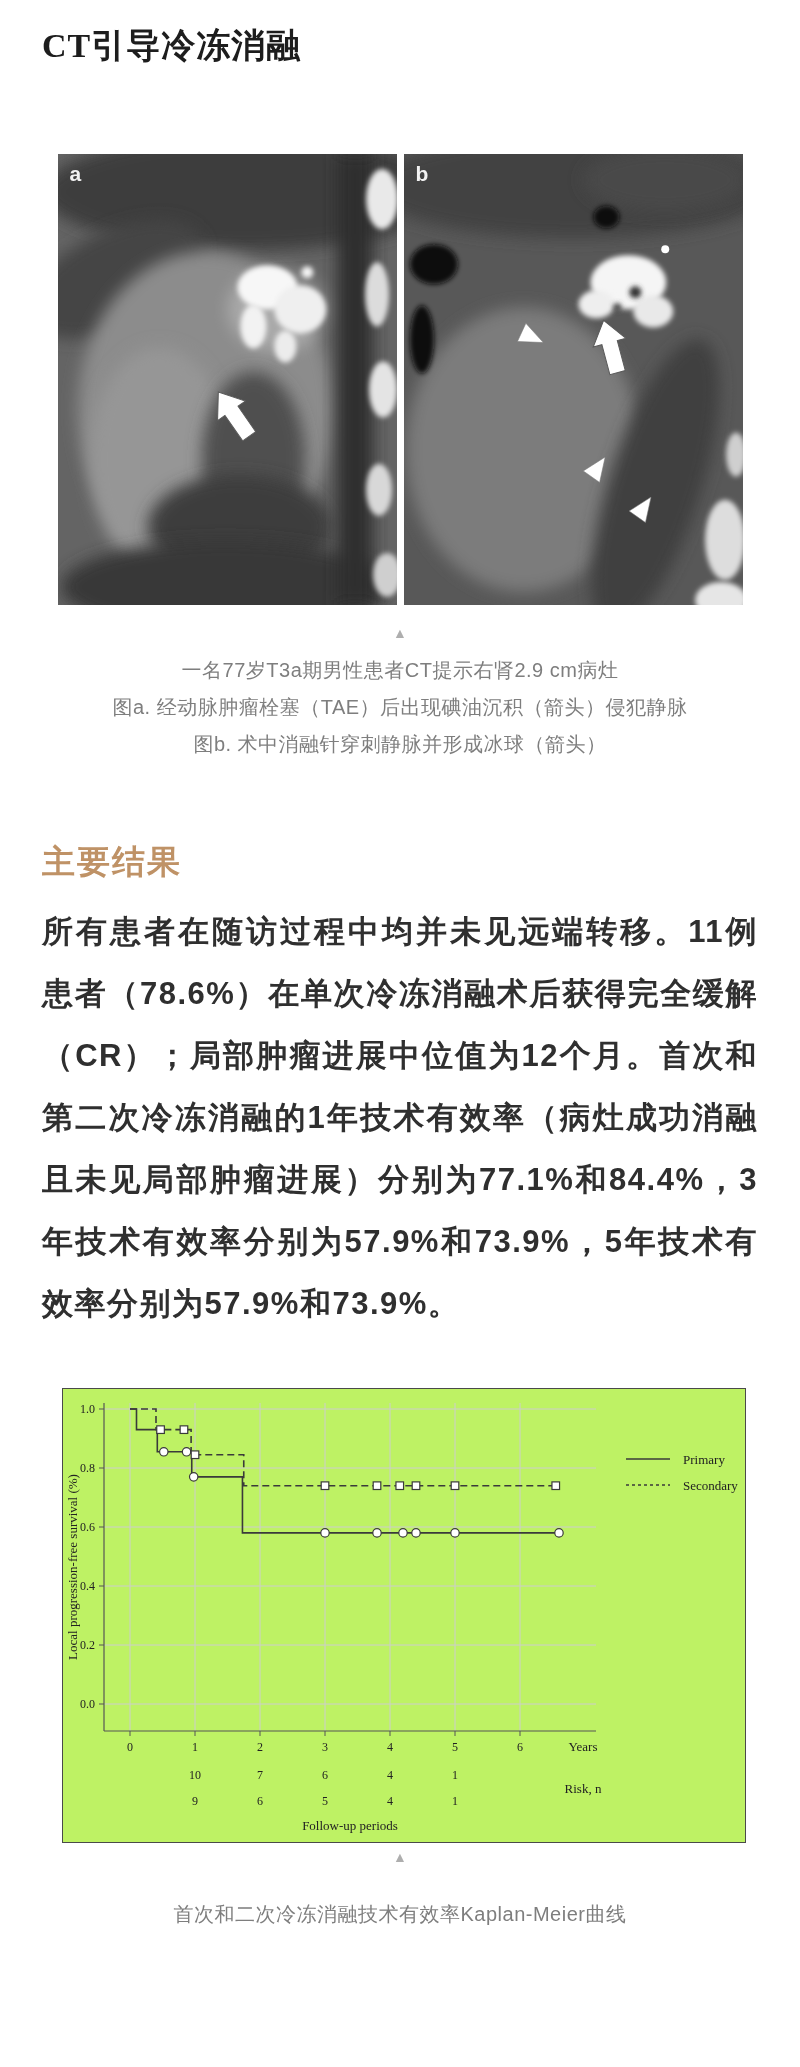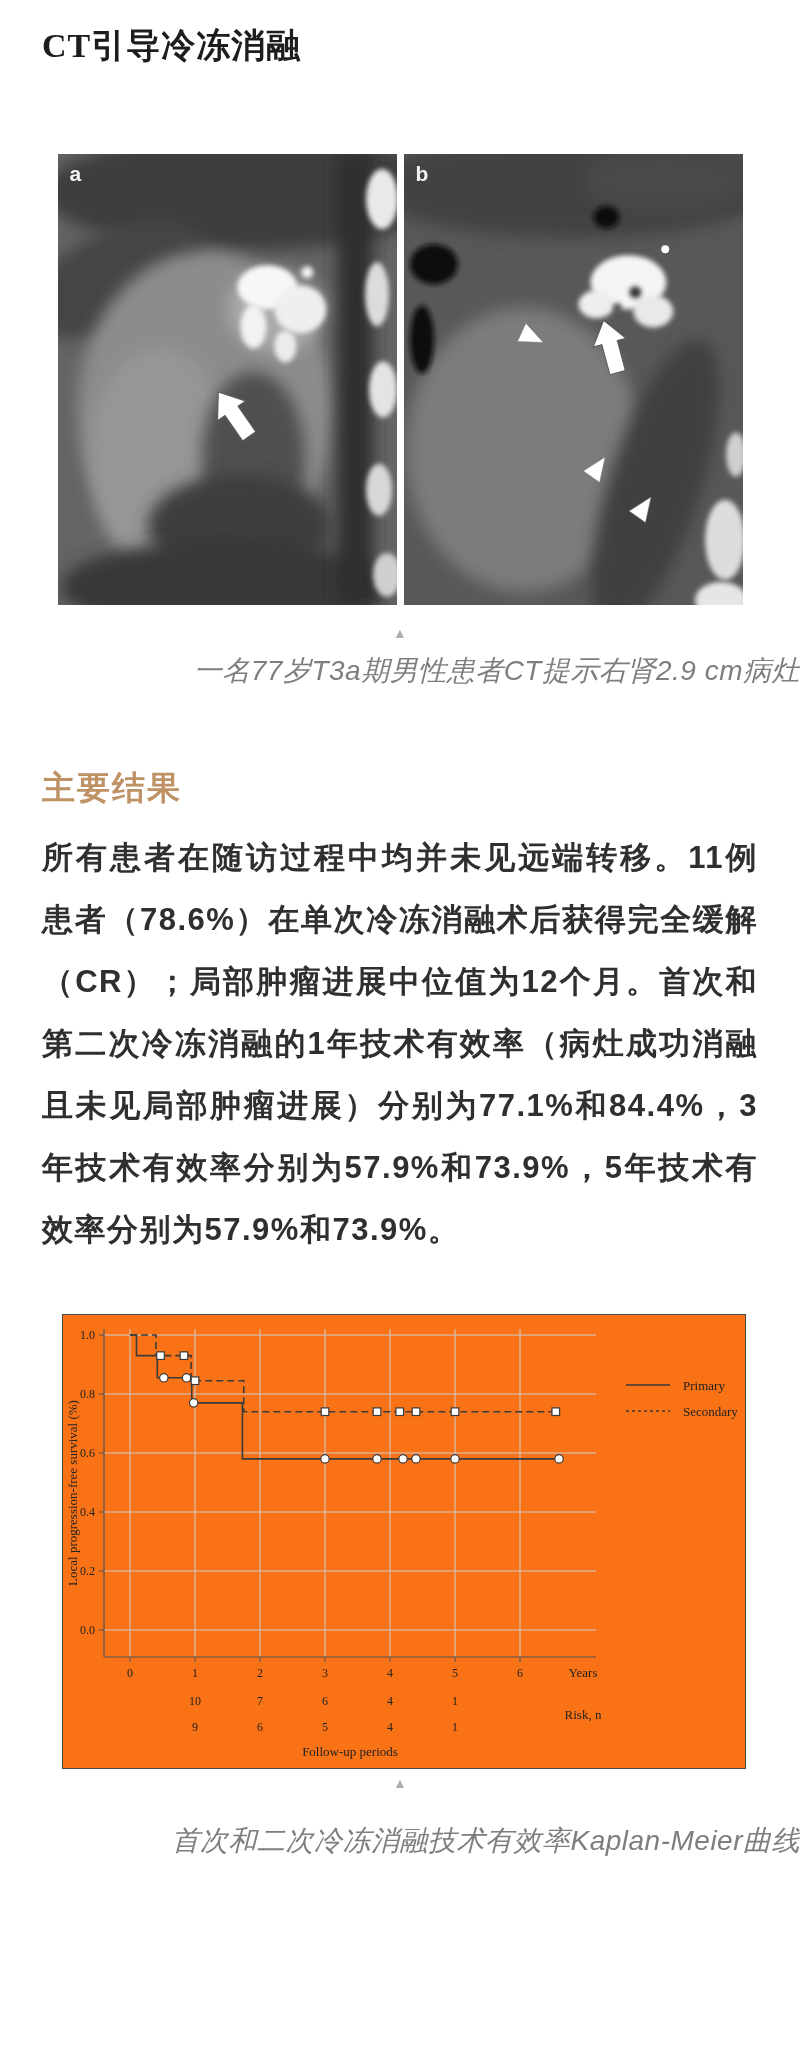--- a/index.html
+++ b/index.html
@@ -38,25 +38,24 @@
     font-family:"Liberation Sans",sans-serif;
   }
   .collapse-arrow{
     margin:22px auto 0;
     width:20px;text-align:center;
     color:#aeaeae;font-size:14px;line-height:13px;
   }
   .collapse-arrow.second{margin-top:8px;}
   .figure-caption{
     margin-top:12px;
-    text-align:right;
+    text-align:center;
     color:var(--caption-gray);
-    font-size:28px;line-height:37px;
+    font-size:20px;line-height:37px;
     letter-spacing:0.5px;
-    font-style:italic;
   }
   .section-heading{
     margin:76px 0 0 42px;
     font-family:"Liberation Serif",serif;
     font-size:33px;line-height:46px;font-weight:700;
     color:var(--gold);letter-spacing:2px;
   }
   .sub-heading{
     margin:34px 0 0 42px;
     font-size:31px;line-height:42px;font-weight:700;
@@ -69,21 +68,21 @@
     color:var(--body-color);
     text-align:justify;
     letter-spacing:1.5px;
     font-weight:700;
   }
   .km-figure{
     position:relative;
     margin:53px 0 0 62px;
     width:684px;height:455px;
     border:1px solid #4a4a4a;
-    background:#f97316;
+    background:#bef264;
   }
   .km-figure svg{display:block;}
   .tick{font:12px "Liberation Serif",serif;fill:#222;}
   .axis-label{font:13px "Liberation Serif",serif;fill:#222;}
   .risk-num{font:12px "Liberation Serif",serif;fill:#222;}
   .chart-caption{margin-top:32px;}
 </style>
 </head>
 <body>
 
@@ -161,20 +160,22 @@
         </g>
       </svg>
       <span class="panel-label">b</span>
     </div>
   </div>
 
   <div class="collapse-arrow">▲</div>
 
   <div class="figure-caption">
     <div>一名77岁T3a期男性患者CT提示右肾2.9 cm病灶</div>
+    <div>图a. 经动脉肿瘤栓塞（TAE）后出现碘油沉积（箭头）侵犯静脉</div>
+    <div>图b. 术中消融针穿刺静脉并形成冰球（箭头）</div>
   </div>
 
   <h2 class="section-heading">主要结果</h2>
 
 
   <p class="body-text">所有患者在随访过程中均并未见远端转移。11例患者（78.6%）在单次冷冻消融术后获得完全缓解（CR）；局部肿瘤进展中位值为12个月。首次和第二次冷冻消融的1年技术有效率（病灶成功消融且未见局部肿瘤进展）分别为77.1%和84.4%，3年技术有效率分别为57.9%和73.9%，5年技术有效率分别为57.9%和73.9%。</p>
 
   <div class="km-figure">
     <svg id="km-svg" width="682" height="453" viewBox="0 0 682 453">
         <line x1="41" x2="533" y1="20" y2="20" stroke="#cdcdcd" stroke-width="1"></line>

